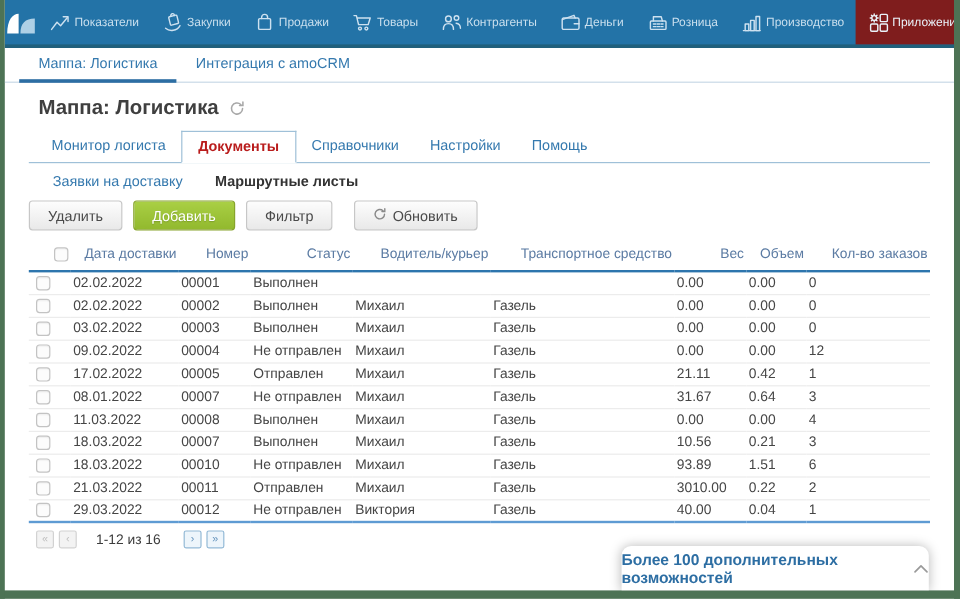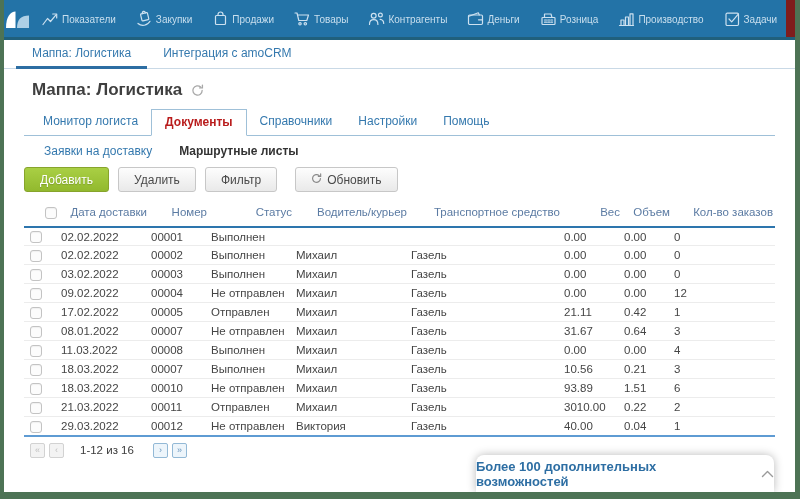--- a/index.html
+++ b/index.html
@@ -62,21 +62,21 @@
   .col-cb { padding-left:6px !important; }
 
   
   .pager { display:flex; align-items:center; margin:6px 0 0 6px; font-size:11.5px; color:#3c3c3c; gap:4px; }
   .pbtn { width:15px; height:15px; border:1px solid #d2d2d2; background:#f3f3f3; border-radius:2px;
           color:#bfbfbf; font-size:9px; line-height:13px; text-align:center; cursor:default; }
   .pbtn.enabled { border-color:#93b9d6; background:#edf5fb; color:#6694bd; cursor:pointer; }
   .pager-label { margin:0 15px 0 12px; }
 
   
-  .promo { position:absolute; right:21px; bottom:0; width:298px; height:37px; background:#fff;
+  .promo { position:absolute; right:21px; bottom:0; width:256px; height:37px; background:#fff;
            border-radius:8px 8px 0 0; box-shadow:0 0 10px rgba(0,0,0,.28); display:flex; align-items:center;
            justify-content:center; gap:20px; font-size:13px; font-weight:bold; color:#2d6ea3;
            cursor:pointer; z-index:5; }
 </style>
 </head>
 <body>
 
 <div class="frame">
 
   <header class="topbar">
@@ -162,29 +162,20 @@
       <div class="nav-item">
         <span>
           <svg width="21" height="20" viewBox="0 0 20 20" fill="none" stroke="#cde1f0" stroke-width="1.2" stroke-linecap="round" stroke-linejoin="round">
             <path d="M3,16.5 h14"></path>
               <rect x="4.5" y="11" width="3" height="5.5"></rect>
               <rect x="9" y="8" width="3" height="8.5"></rect>
               <rect x="13.5" y="4.8" width="3" height="11.7"></rect>
           </svg>
           </span>
         <span>Производство</span>
-      </div>
-      <div class="nav-item">
-        <span>
-          <svg width="21" height="20" viewBox="0 0 20 20" fill="none" stroke="#cde1f0" stroke-width="1.2" stroke-linecap="round" stroke-linejoin="round">
-            <rect x="3.5" y="4.2" width="12.5" height="12.3" rx="1.2"></rect>
-              <polyline points="6.5,10 9.2,12.8 15.8,5.2"></polyline>
-          </svg>
-          </span>
-        <span>Задачи</span>
       </div>
       <div class="nav-item active">
         <span>
           <svg width="21" height="20" viewBox="0 0 20 20" fill="none" stroke="#eaf3fa" stroke-width="1.2" stroke-linecap="round" stroke-linejoin="round">
             <rect x="11" y="3" width="6" height="6" rx="1"></rect>
               <rect x="3" y="11" width="6" height="6" rx="1"></rect>
               <rect x="11" y="11" width="6" height="6" rx="1"></rect>
             <circle cx="6" cy="6" r="2"></circle>
               <path d="M6,2.7 v1 M6,8.3 v1 M2.7,6 h1 M8.3,6 h1 M3.7,3.7 l0.7,0.7 M7.6,7.6 l0.7,0.7 M8.3,3.7 l-0.7,0.7 M4.4,7.6 l-0.7,0.7"></path>
           </svg>
@@ -242,25 +233,25 @@
       <div class="tab"><span>Настройки</span></div>
       <div class="tab"><span>Помощь</span></div>
     </div>
 
     <div class="subtabs">
       <div class="subtab"><span>Заявки на доставку</span></div>
       <div class="subtab active"><span>Маршрутные листы</span></div>
     </div>
 
     <div class="toolbar">
+      <button class="btn btn-plain">
+          <span>Удалить</span>
+        </button>
       <button class="btn btn-add">
           <span>Добавить</span>
-        </button>
-      <button class="btn btn-plain">
-          <span>Удалить</span>
         </button>
       <button class="btn btn-plain">
           <span>Фильтр</span>
         </button>
       <button class="btn btn-plain btn-refresh">
         <span>
           <svg width="11" height="11" viewBox="0 0 14 14" fill="none" stroke="#8a8a8a" stroke-width="1.5" stroke-linecap="round">
             <path d="M12,7 a5,5 0 1 1 -1.6,-3.7"></path>
               <path d="M12.3,1.2 v3 h-3"></path>
           </svg></span>

